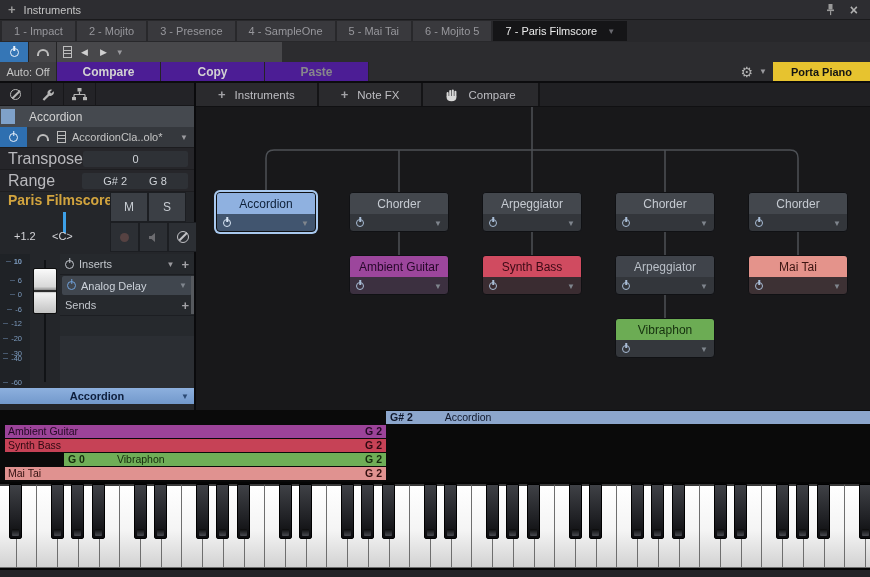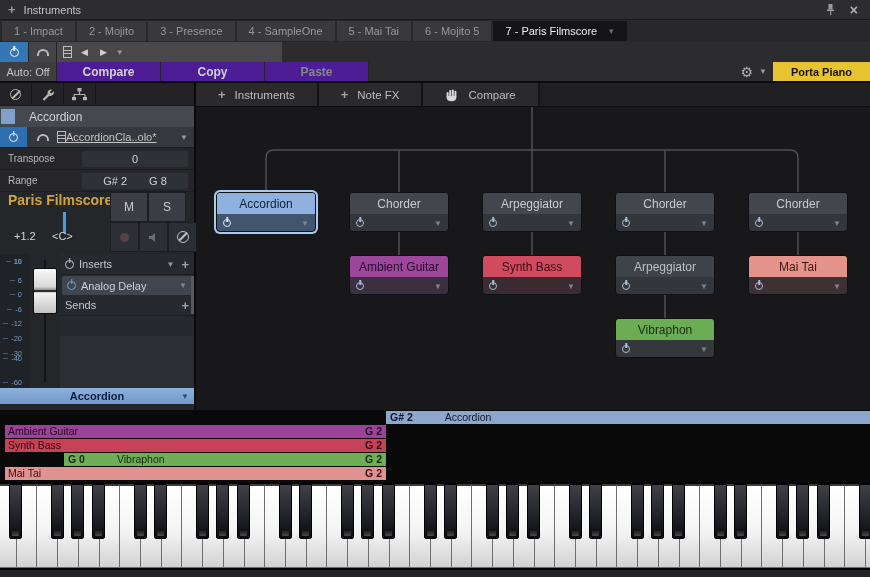--- a/index.html
+++ b/index.html
@@ -49,25 +49,25 @@
   .noicon { width:11px; height:11px; border:1.5px solid currentColor; border-radius:50%; position:relative; display:inline-block; }
   .noicon::before { content:""; position:absolute; width:1.5px; height:11px; background:currentColor; left:50%; top:-1px; transform:translateX(-50%) rotate(45deg); }
 
   .insp-title { height:21px; background:#45494f; display:flex; align-items:center; }
   .insp-title .swatch { width:14px; height:15px; background:#7fa1c9; margin-left:1px; }
   .insp-title .name { margin-left:14px; color:#d2d2d2; font-size:12px; }
 
   .insp-preset { height:21px; background:#35383d; display:flex; align-items:center; border-bottom:1px solid #1c1c1f; }
   .insp-preset .pwr-btn { width:27px; height:100%; background:#2e6fb0; color:#e8f1fb; display:flex; align-items:center; justify-content:center; }
   .insp-preset .arc2 { margin:0 8px 0 10px; }
-  .insp-preset .pname { flex:1; color:#c4c4c4; font-size:11px; white-space:nowrap;text-decoration:underline; }
+  .insp-preset .pname { flex:1; color:#c4c4c4; font-size:11px; margin-left:6px; white-space:nowrap; }
   .insp-preset .caret { margin-right:6px; }
 
   .insp-row { height:22px; display:flex; align-items:center; background:#26262a; border-bottom:1px solid #1d1d20; padding:0 6px 0 8px; }
-  .insp-row .lbl { color:#b9b9bd; font-size:10px; }
+  .insp-row .lbl { color:#b9b9bd; font-size:16px; }
   .insp-row .valcell { margin-left:auto; width:106px; height:16px; background:#2e3136; border-radius:2px; display:flex; align-items:center; justify-content:center; gap:22px; color:#cfd3d8; font-size:11px; }
 
   
   .mixer { position:relative; flex:1; background:#24262a; }
   .mx-name { position:absolute; left:8px; top:0; color:#d2a43e; font-weight:bold; font-size:14px; }
   .mx-ms { position:absolute; left:110px; top:0; display:flex; }
   .ms-btn { width:38px; height:30px; background:#3b3f45; border:1px solid #1c1e22; display:flex; align-items:center; justify-content:center; color:#c8cdd3; font-size:12px; }
   .mx-tick { position:absolute; left:63px; top:20px; width:3px; height:21px; background:#3da0e8; }
   .mx-gain { position:absolute; left:14px; top:38px; color:#d4d4d8; font-size:11px; }
   .mx-pan  { position:absolute; left:52px; top:38px; color:#d4d4d8; font-size:11px; }

